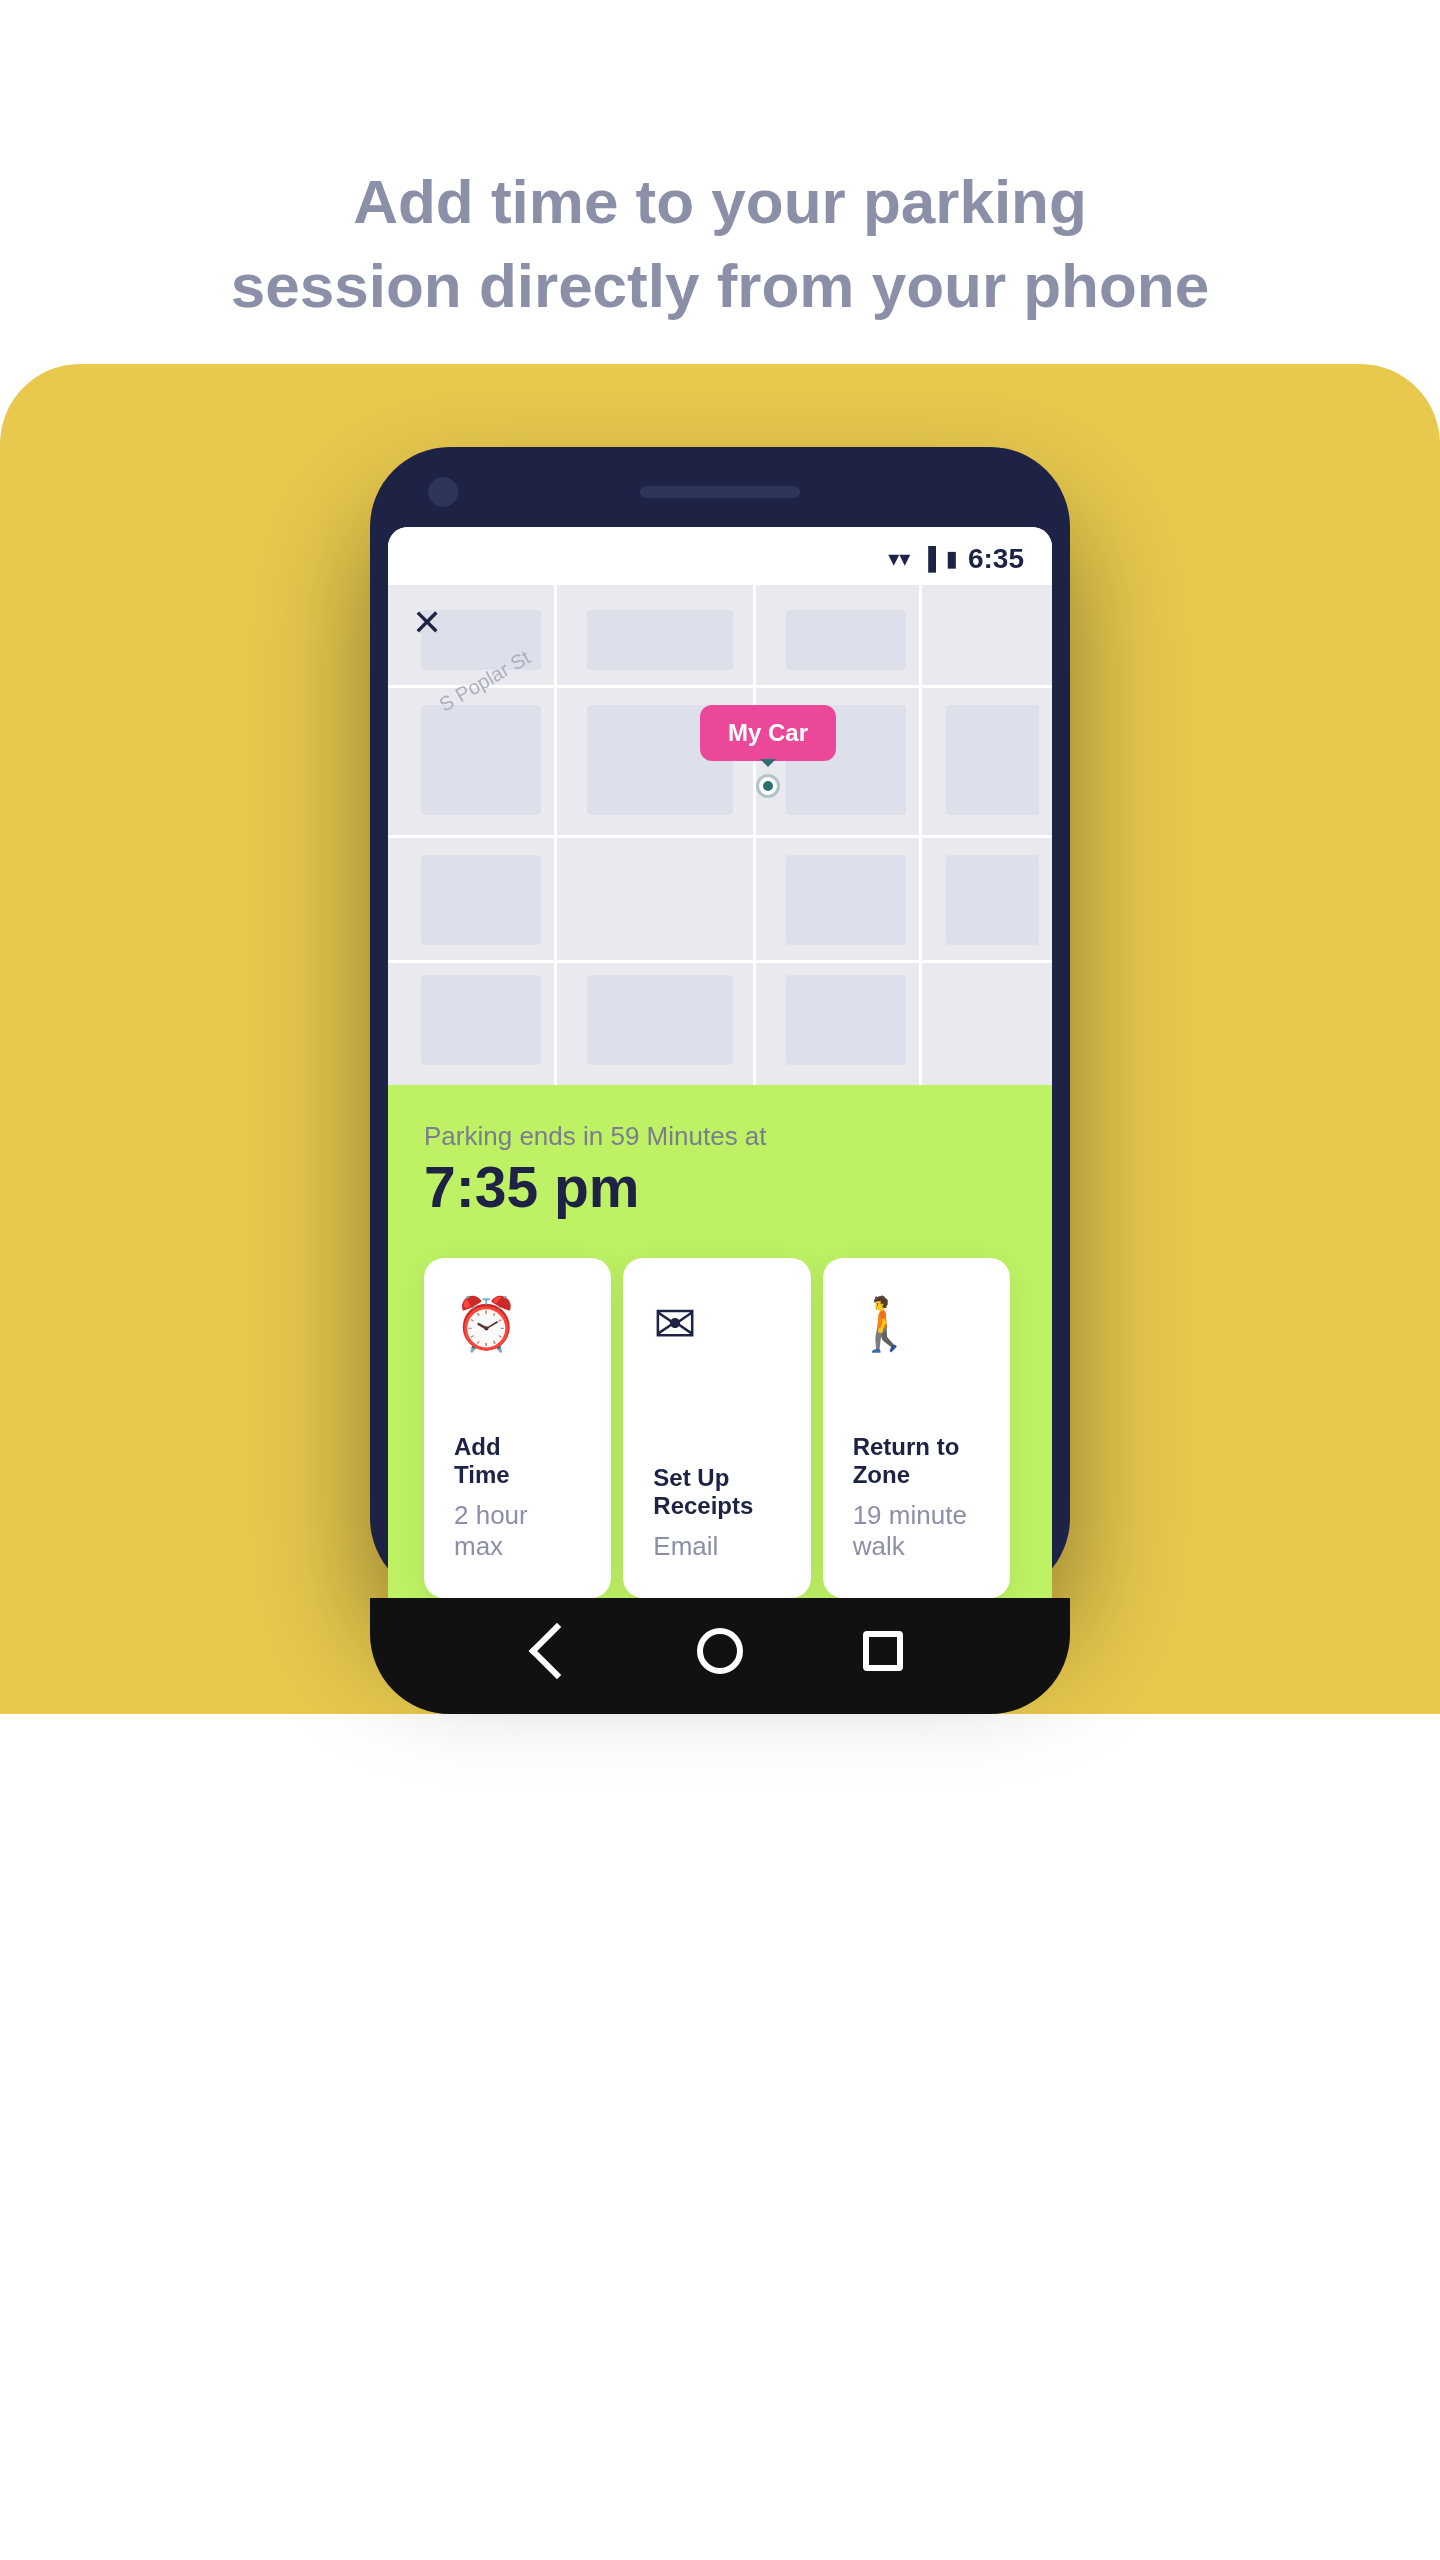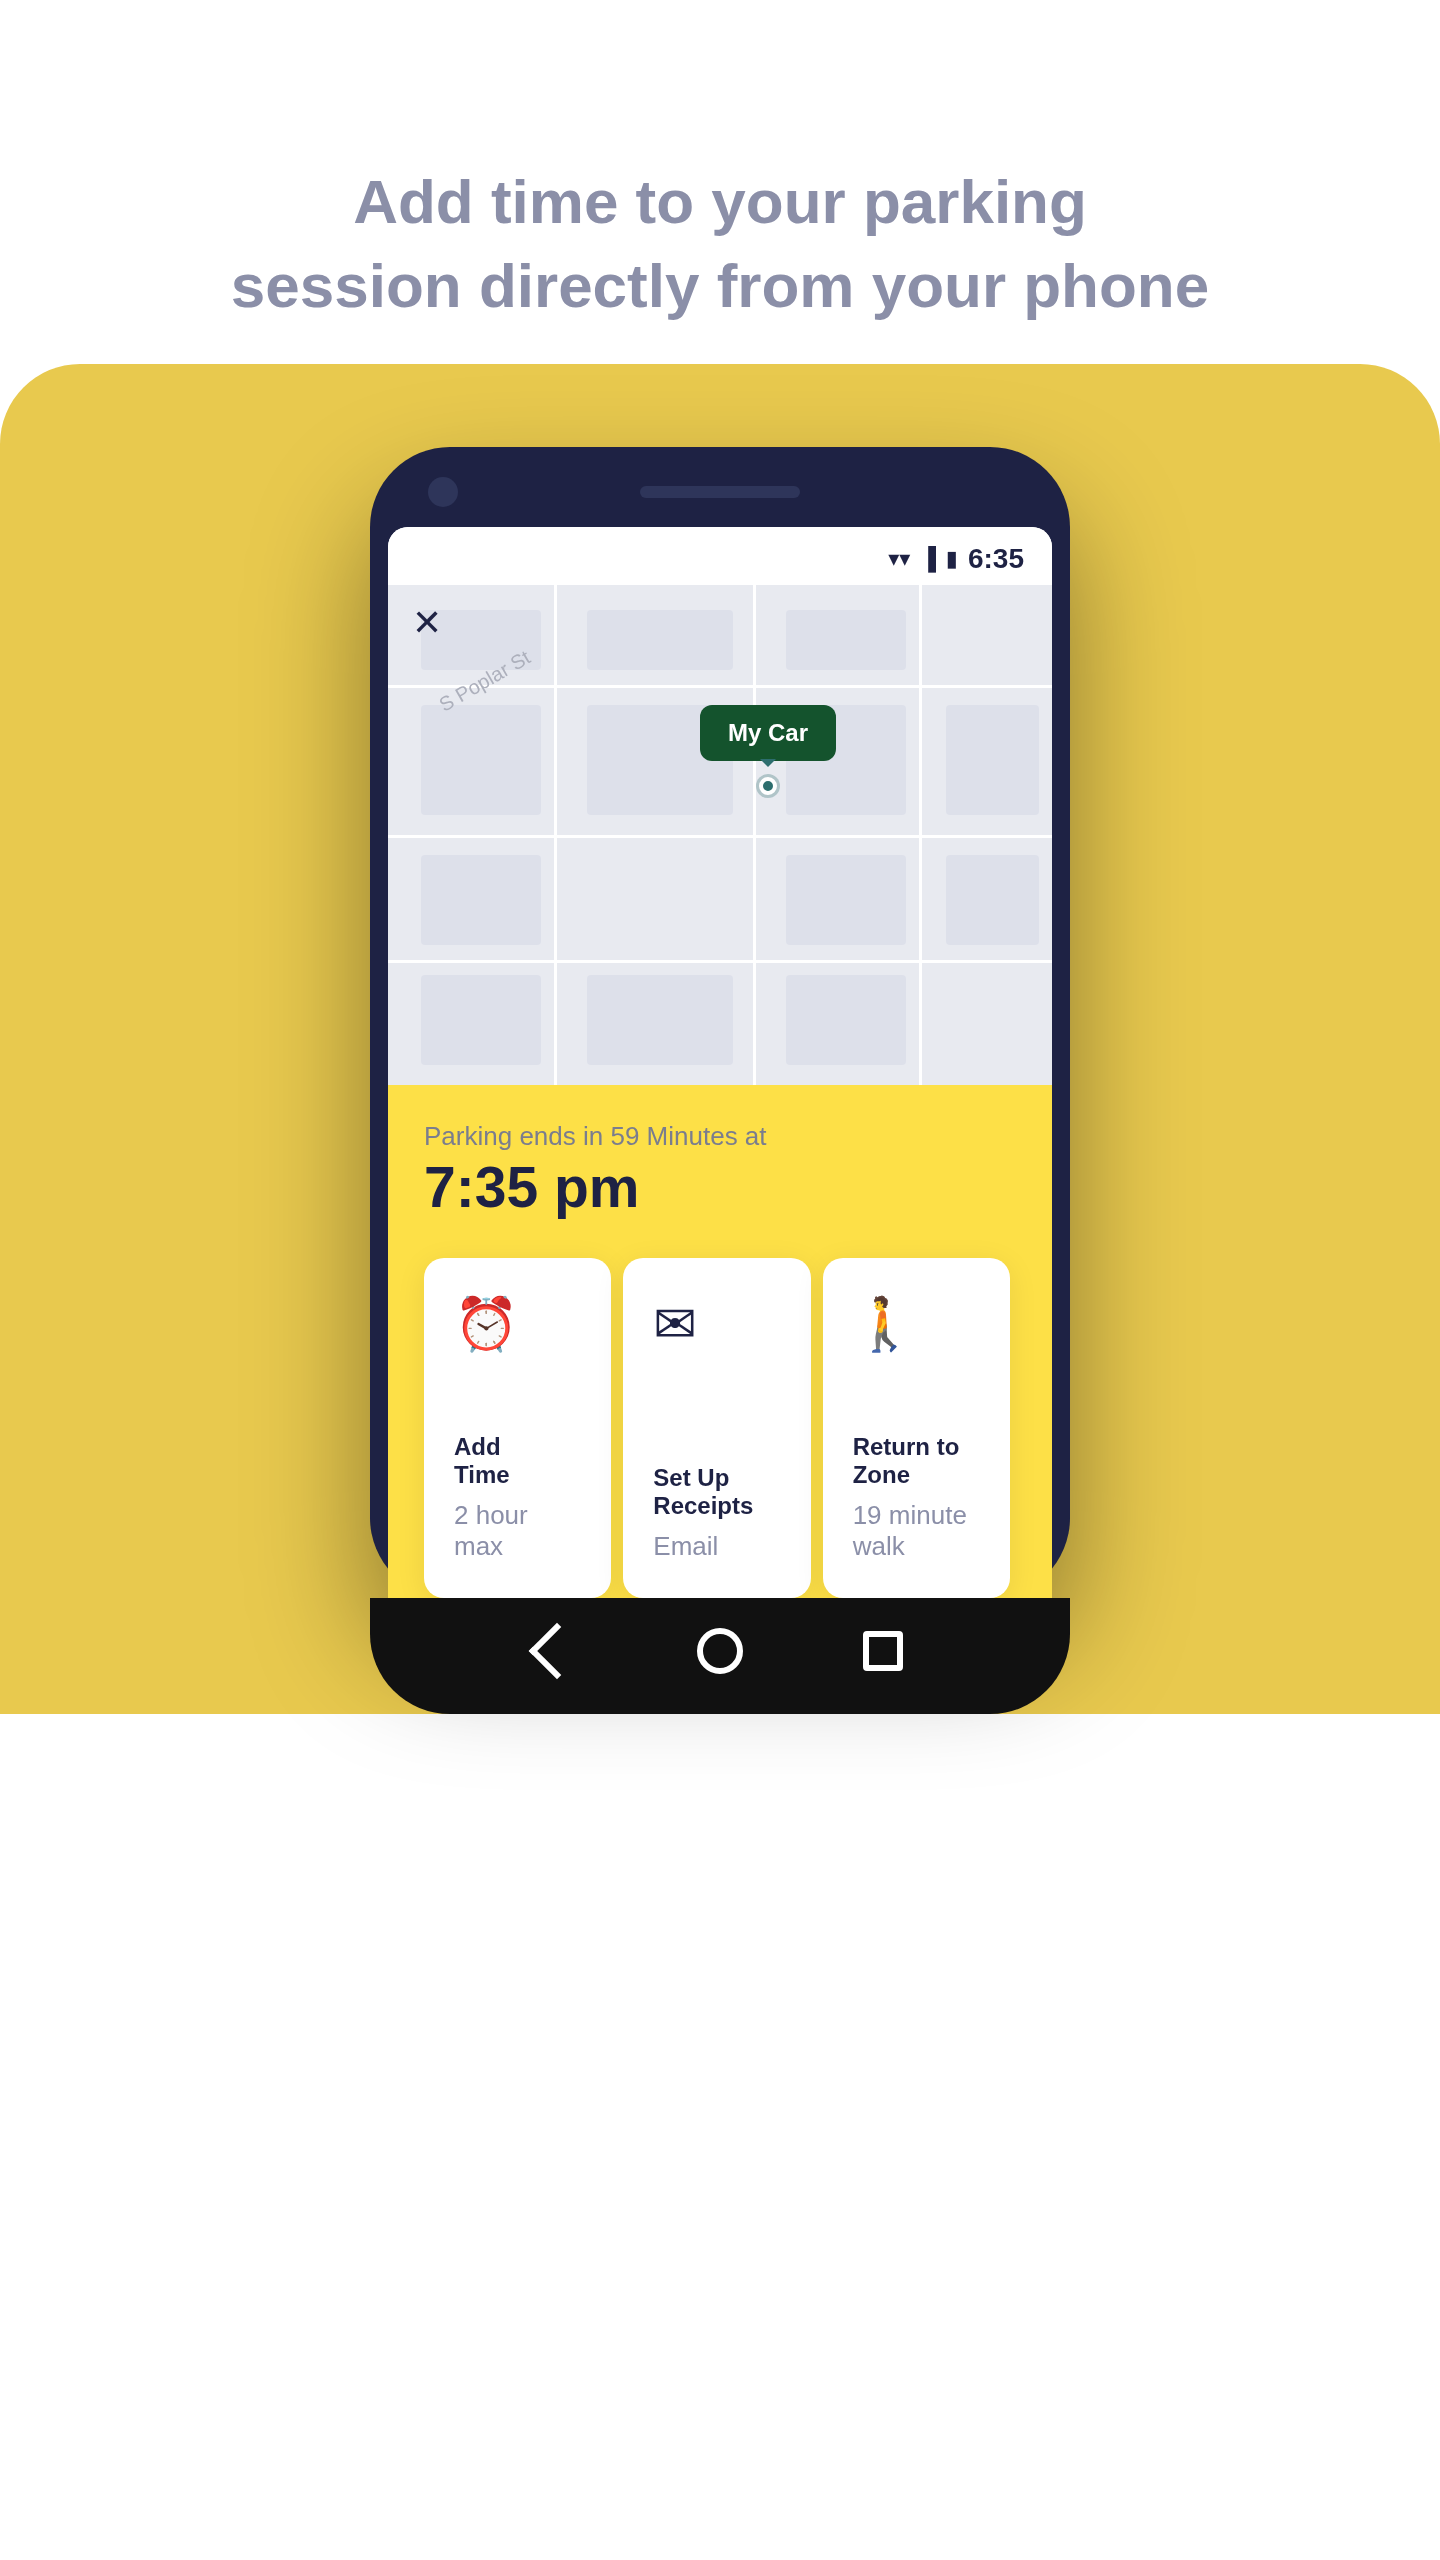--- a/index.html
+++ b/index.html
@@ -194,21 +194,21 @@
       position: absolute;
       top: 120px;
       left: 50%;
       transform: translateX(-20px);
       display: flex;
       flex-direction: column;
       align-items: center;
     }
 
     .car-bubble {
-      background: #14532d;
+      background: #ec4899;
       color: #ffffff;
       font-size: 24px;
       font-weight: 600;
       padding: 14px 28px;
       border-radius: 12px;
       position: relative;
       white-space: nowrap;
     }
 
     .car-bubble::after {
@@ -226,21 +226,21 @@
       height: 18px;
       background: #2d6e6e;
       border: 4px solid #ffffff;
       border-radius: 50%;
       margin-top: 16px;
       box-shadow: 0 0 0 3px rgba(45,110,110,0.3);
     }
 
     
     .info-panel {
-      background: #fde047;
+      background: #bef264;
       padding: 36px 36px 0;
     }
 
     .parking-ends-label {
       font-size: 26px;
       color: #7a7d8e;
       font-weight: 400;
     }
 
     .parking-time {

